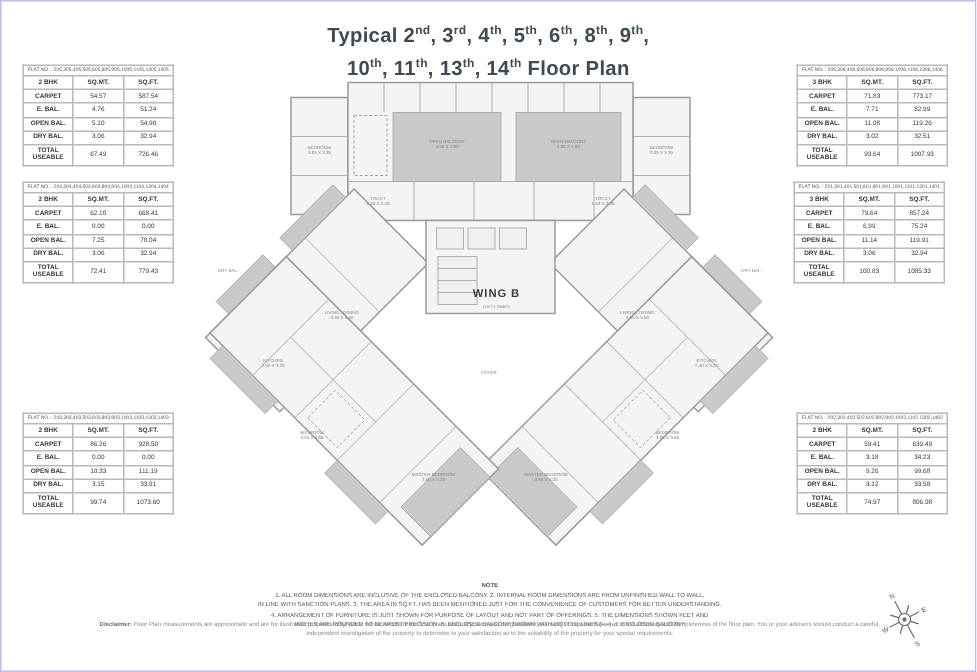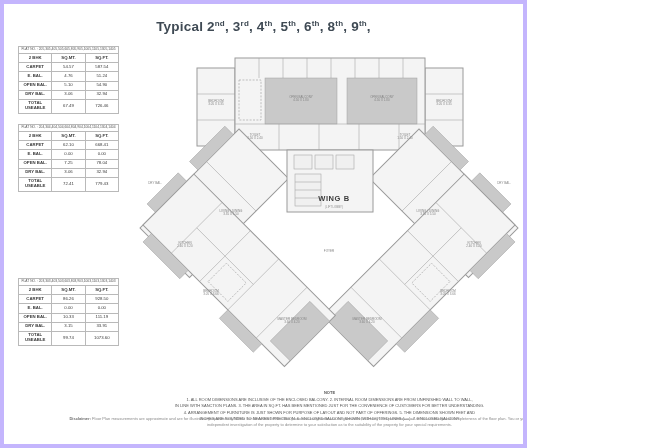--- a/index.html
+++ b/index.html
@@ -1,18 +1,18 @@
 <!DOCTYPE html>
 <html><head>
 <meta charset="utf-8">
 <style>
   html,body{margin:0;padding:0;background:#ffffff;}
   #page{
-    position:relative;width:527px;height:448px;background:#ffffff;
-    border:4px solid #c4b5fd;box-sizing:border-box;overflow:hidden;
+    position:relative;width:651px;height:448px;background:#ffffff;
+    border:1px solid #c4b5fd;box-sizing:border-box;overflow:hidden;
     font-family:"Liberation Sans", sans-serif;
   }
   
   #title{
     position:absolute;top:12px;left:0;width:100%;text-align:center;
     font-size:13.5px;font-weight:700;color:#3f4a54;line-height:1.6;letter-spacing:.2px;
   }
   #title sup{font-size:8px;}
   
   .atable{position:absolute;width:101px;background:#ffffff;}
@@ -55,20 +55,21 @@
   .cstar{stroke:#6b6b6b;stroke-width:0.8;}
   .cletter{font-size:4.5px;fill:#555;text-anchor:middle;font-family:"Liberation Sans",sans-serif;}
 </style>
 </head>
 <body>
 
 <div id="page">
 
   <div id="title">
     <div>Typical 2<sup>nd</sup>, 3<sup>rd</sup>, 4<sup>th</sup>, 5<sup>th</sup>, 6<sup>th</sup>, 8<sup>th</sup>, 9<sup>th</sup>,</div>
+    <div>10<sup>th</sup>, 11<sup>th</sup>, 13<sup>th</sup>, 14<sup>th</sup> Floor Plan</div>
   </div>
 
   <div id="tables">
       <div class="atable pos-tl">
         <table>
           <tbody>
             <tr>
               <td colspan="3" class="flats">FLAT NO. : 205,305,405,505,605,805,905,1005,1105,1305,1405</td>
             </tr>
             <tr class="hd">

